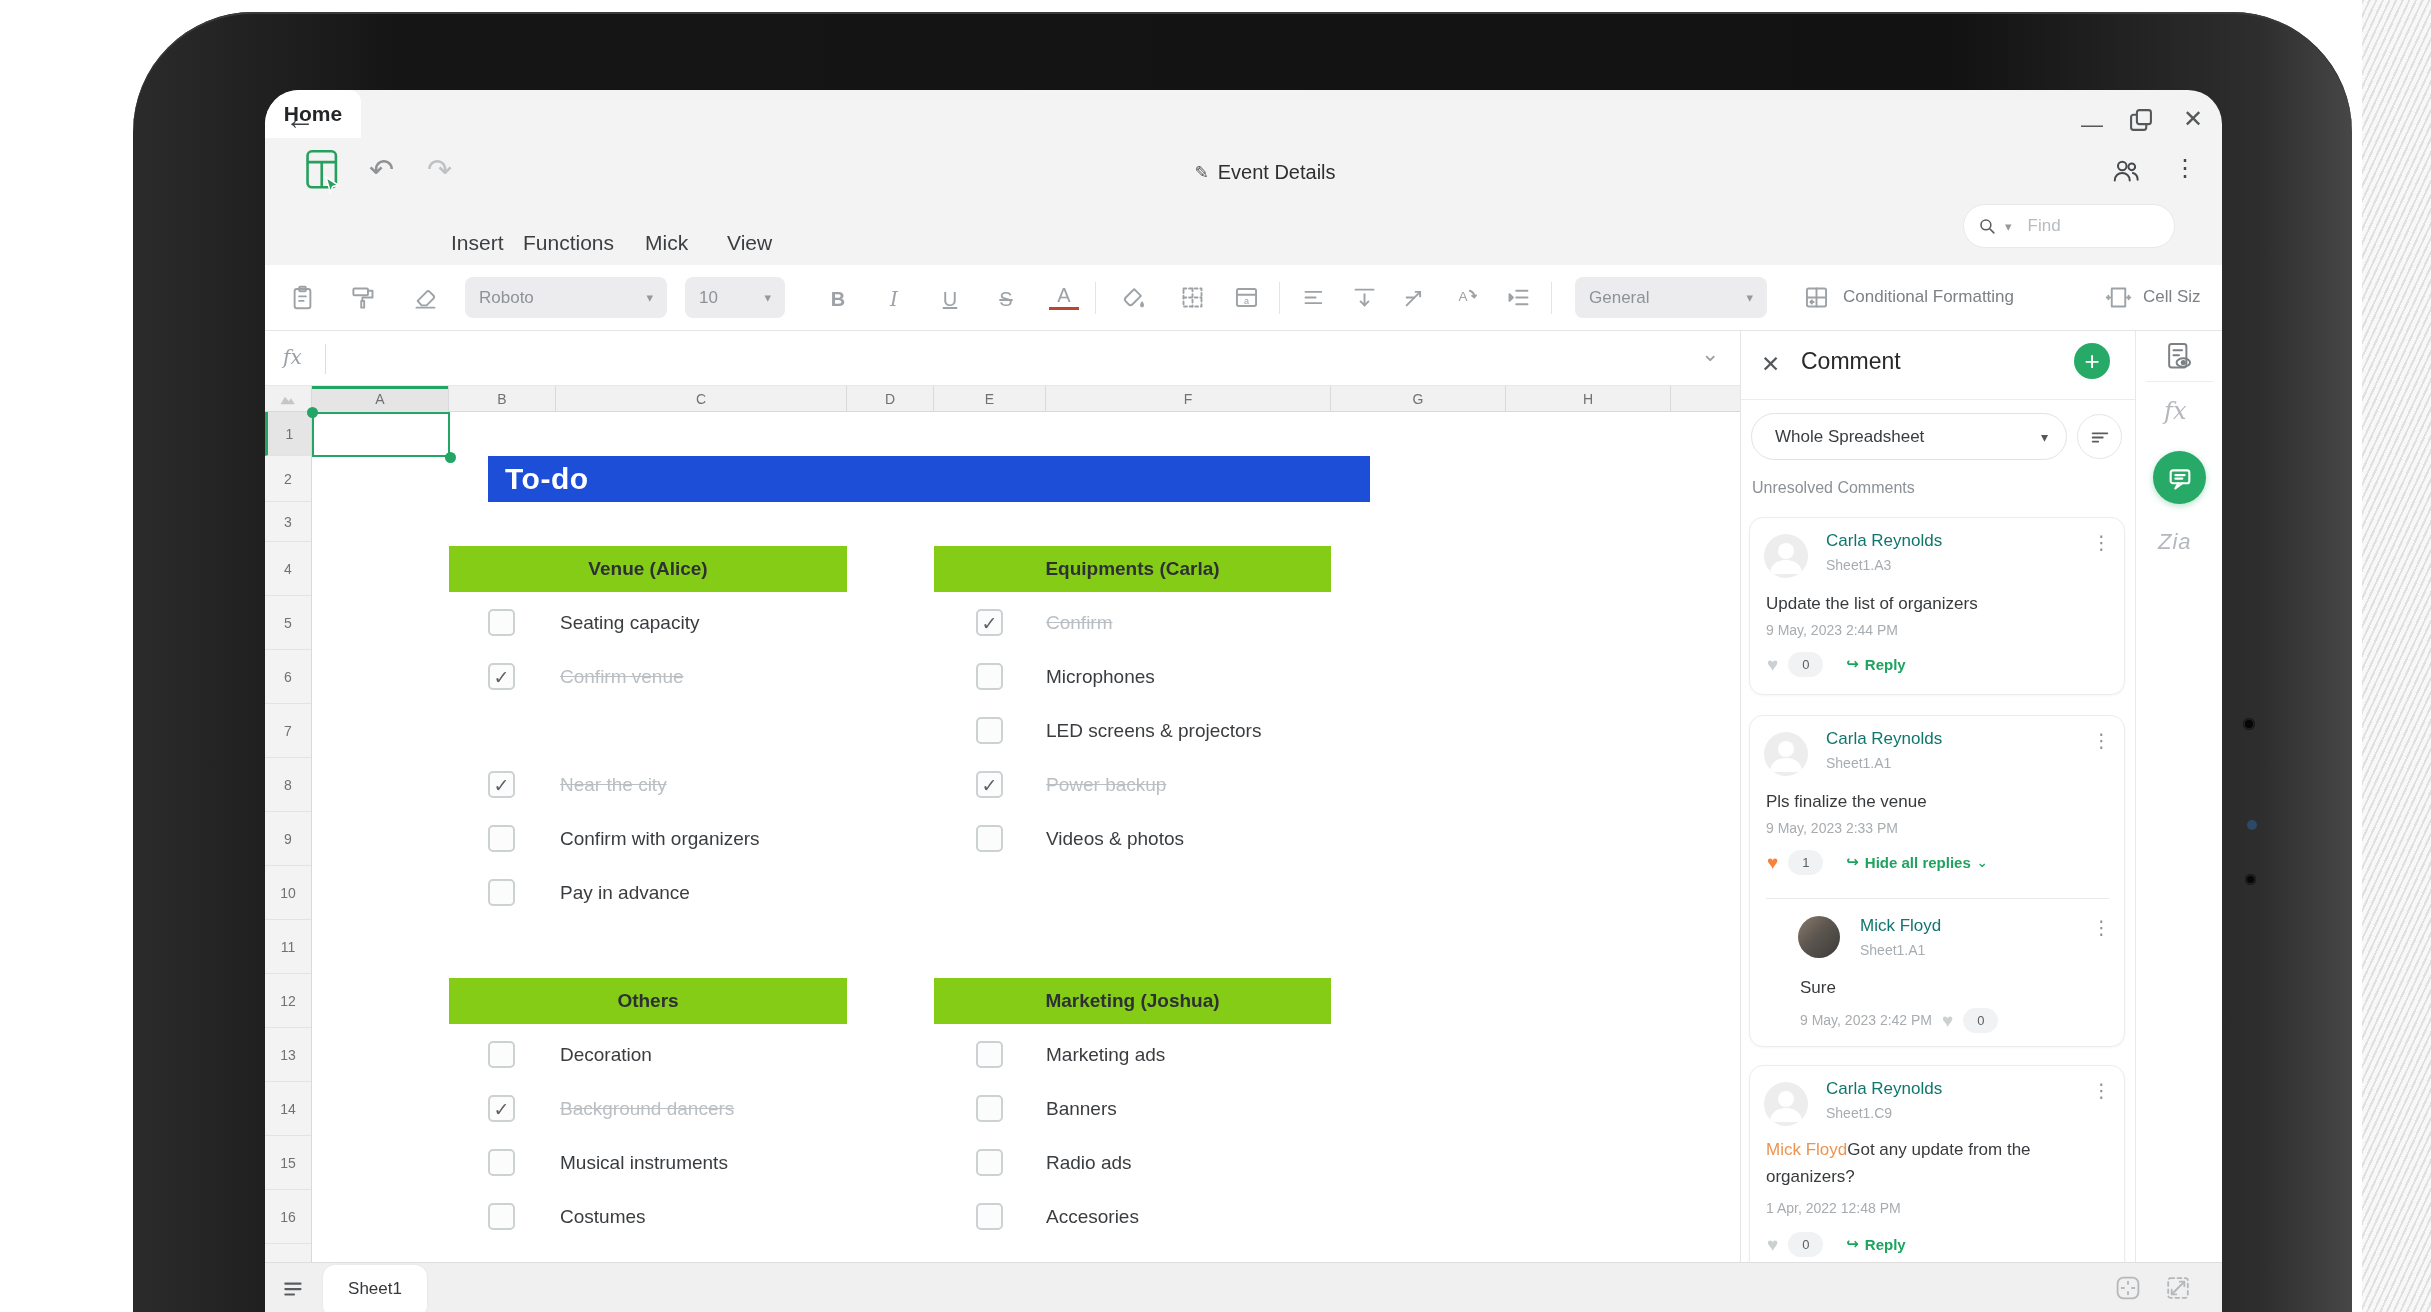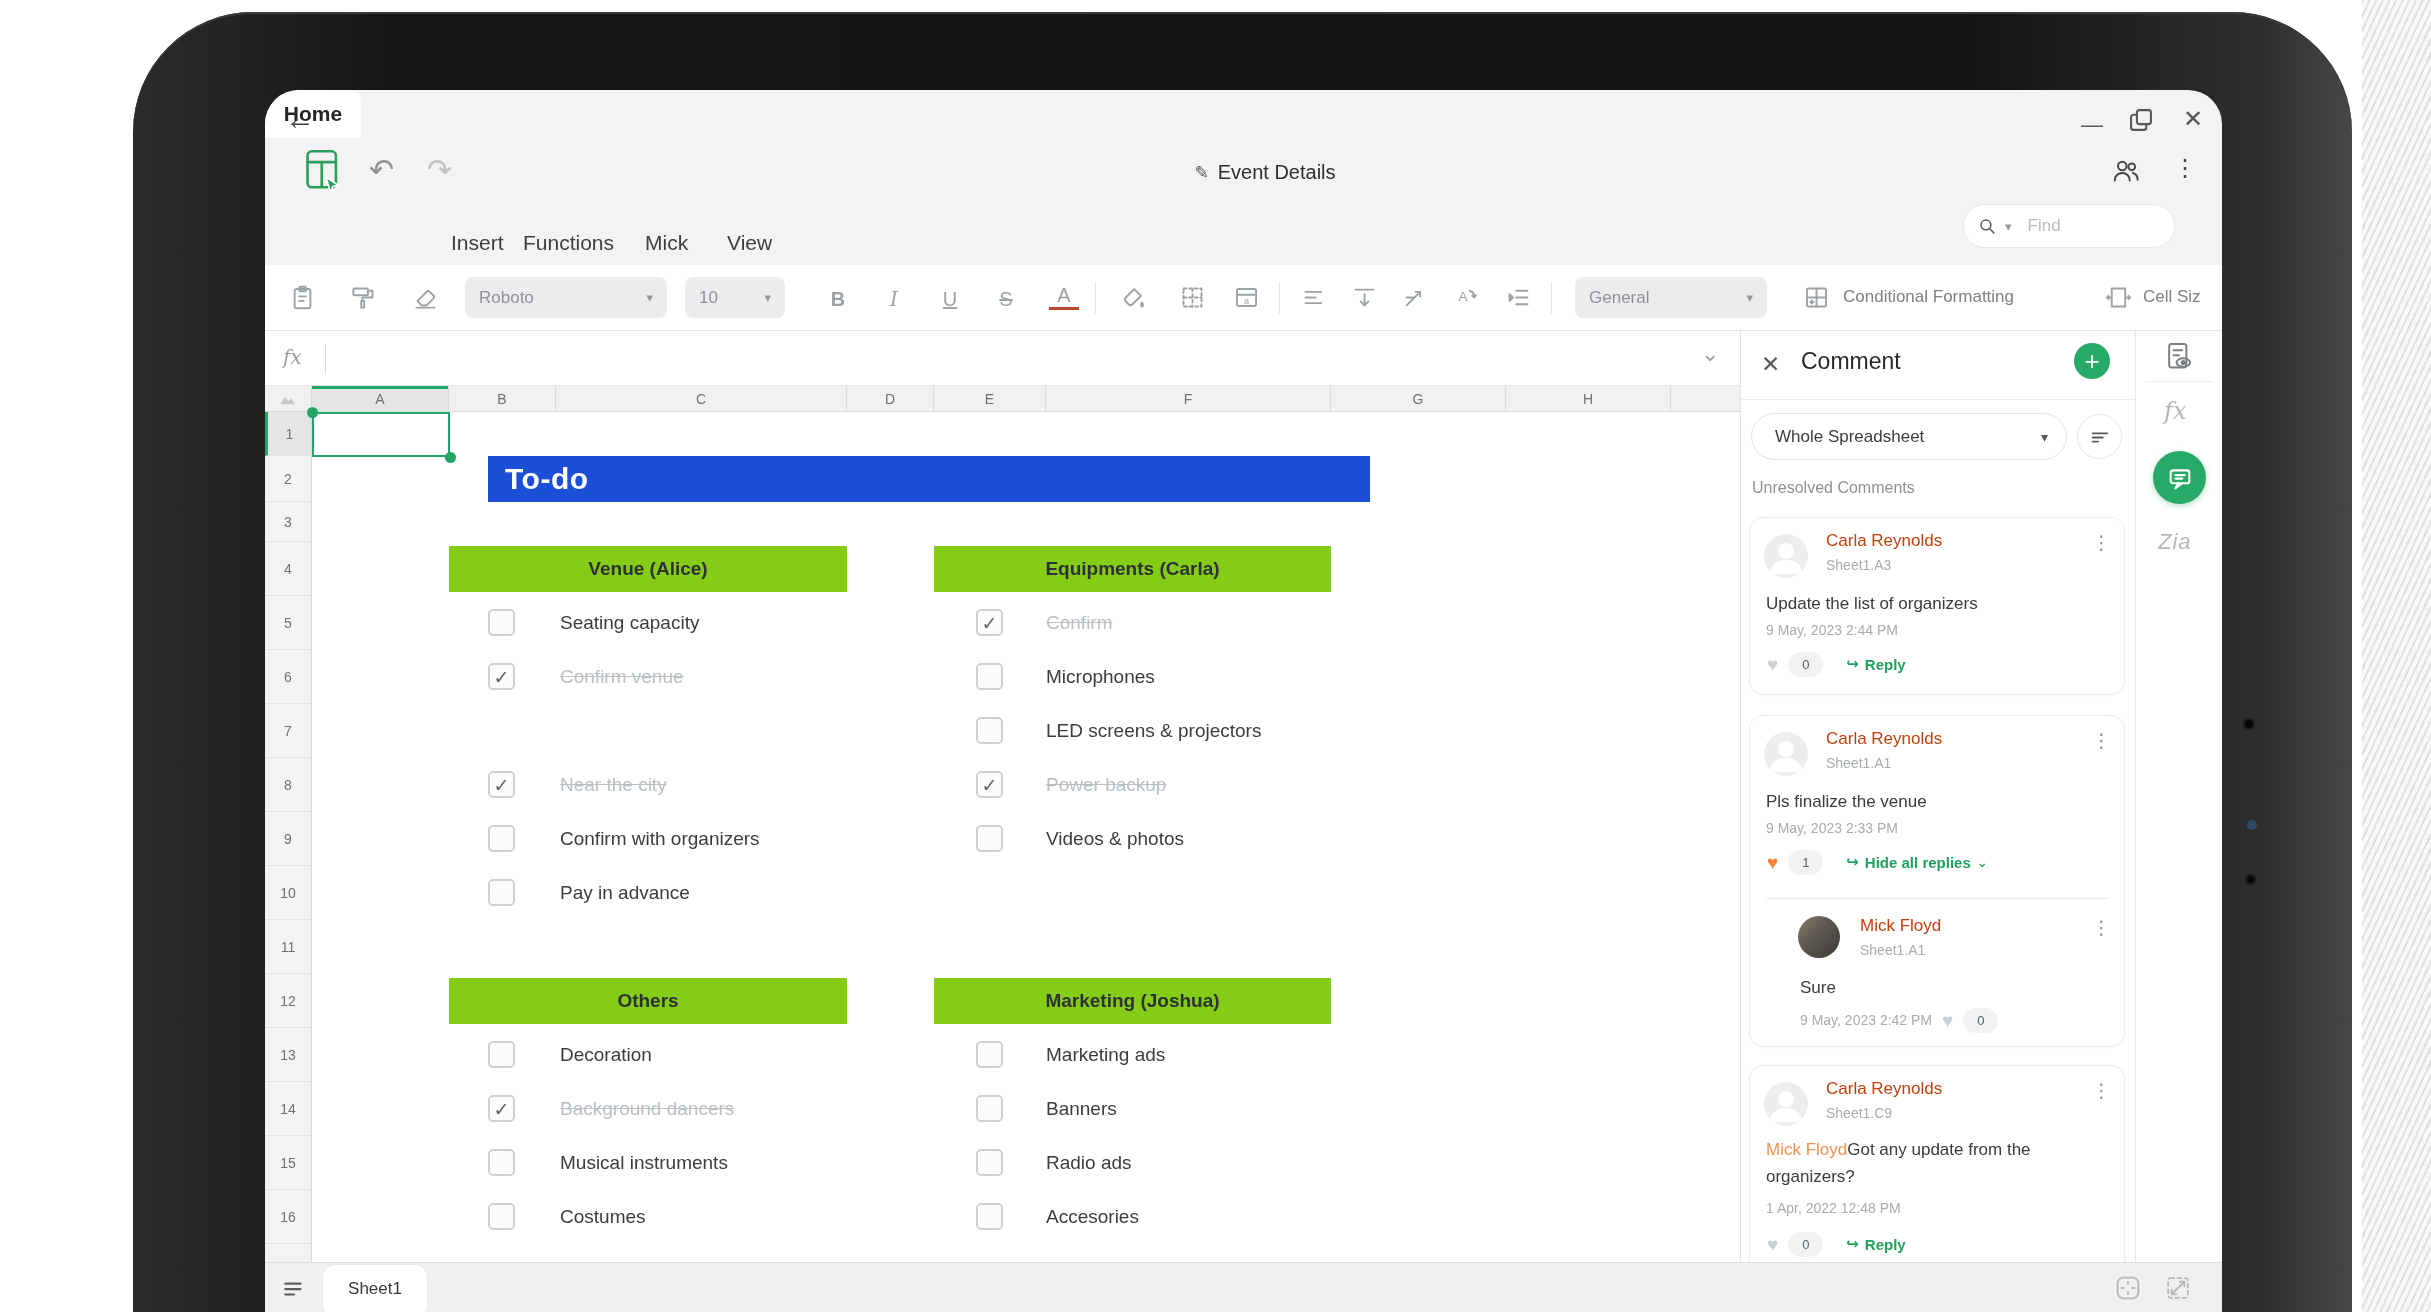--- a/index.html
+++ b/index.html
@@ -87,21 +87,21 @@
   .p-hdiv{position:absolute;left:0;top:68px;width:395px;height:1px;background:#ececed;}
   .scope-pill{position:absolute;left:10px;top:82px;width:316px;height:47px;border:1px solid #e0e3e5;border-radius:24px;
     display:flex;align-items:center;justify-content:space-between;padding:0 18px 0 23px;font-size:17px;color:#3a3d40;}
   .sort-btn{position:absolute;left:336px;top:83px;width:45px;height:45px;border:1px solid #e4e6e8;border-radius:50%;
     display:flex;align-items:center;justify-content:center;}
   .p-sec{position:absolute;left:11px;top:148px;font-size:16px;color:#8b9197;}
   .card{position:absolute;left:8px;width:376px;background:#fff;border:1px solid #ececec;border-radius:14px;
     box-shadow:0 1px 3px rgba(0,0,0,.04);}
   .avatar{position:absolute;width:44px;height:44px;border-radius:50%;background:#ededee;overflow:hidden;}
   .av-photo{background:linear-gradient(135deg,#8a7b6d 0%,#5c564f 45%,#3c3a38 100%);}
-  .c-name{position:absolute;left:76px;top:13px;font-size:17px;color:#c2410c;}
+  .c-name{position:absolute;left:76px;top:13px;font-size:17px;color:#0f766e;}
   .c-ref{position:absolute;left:76px;top:39px;font-size:14px;color:#a7acb0;}
   .kebab{position:absolute;right:13px;top:13px;font-size:19px;color:#8b9196;}
   .c-body{position:absolute;left:16px;font-size:17px;color:#383b3e;line-height:27px;width:335px;}
   .c-date{position:absolute;left:16px;font-size:14px;color:#a7acb0;}
   .c-foot{position:absolute;left:17px;display:flex;align-items:center;gap:10px;height:28px;}
   .heart{font-size:19px;color:#ccd0d3;line-height:1;}
   .heart.orange{color:#f6823c;}
   .badge{min-width:35px;height:25px;padding:0 8px;background:#f1f2f3;border-radius:13px;display:flex;align-items:center;
     justify-content:center;font-size:13px;color:#5b6064;}
   .reply-link{display:flex;align-items:center;gap:6px;margin-left:13px;color:#1ea35f;font-weight:bold;font-size:15px;}

